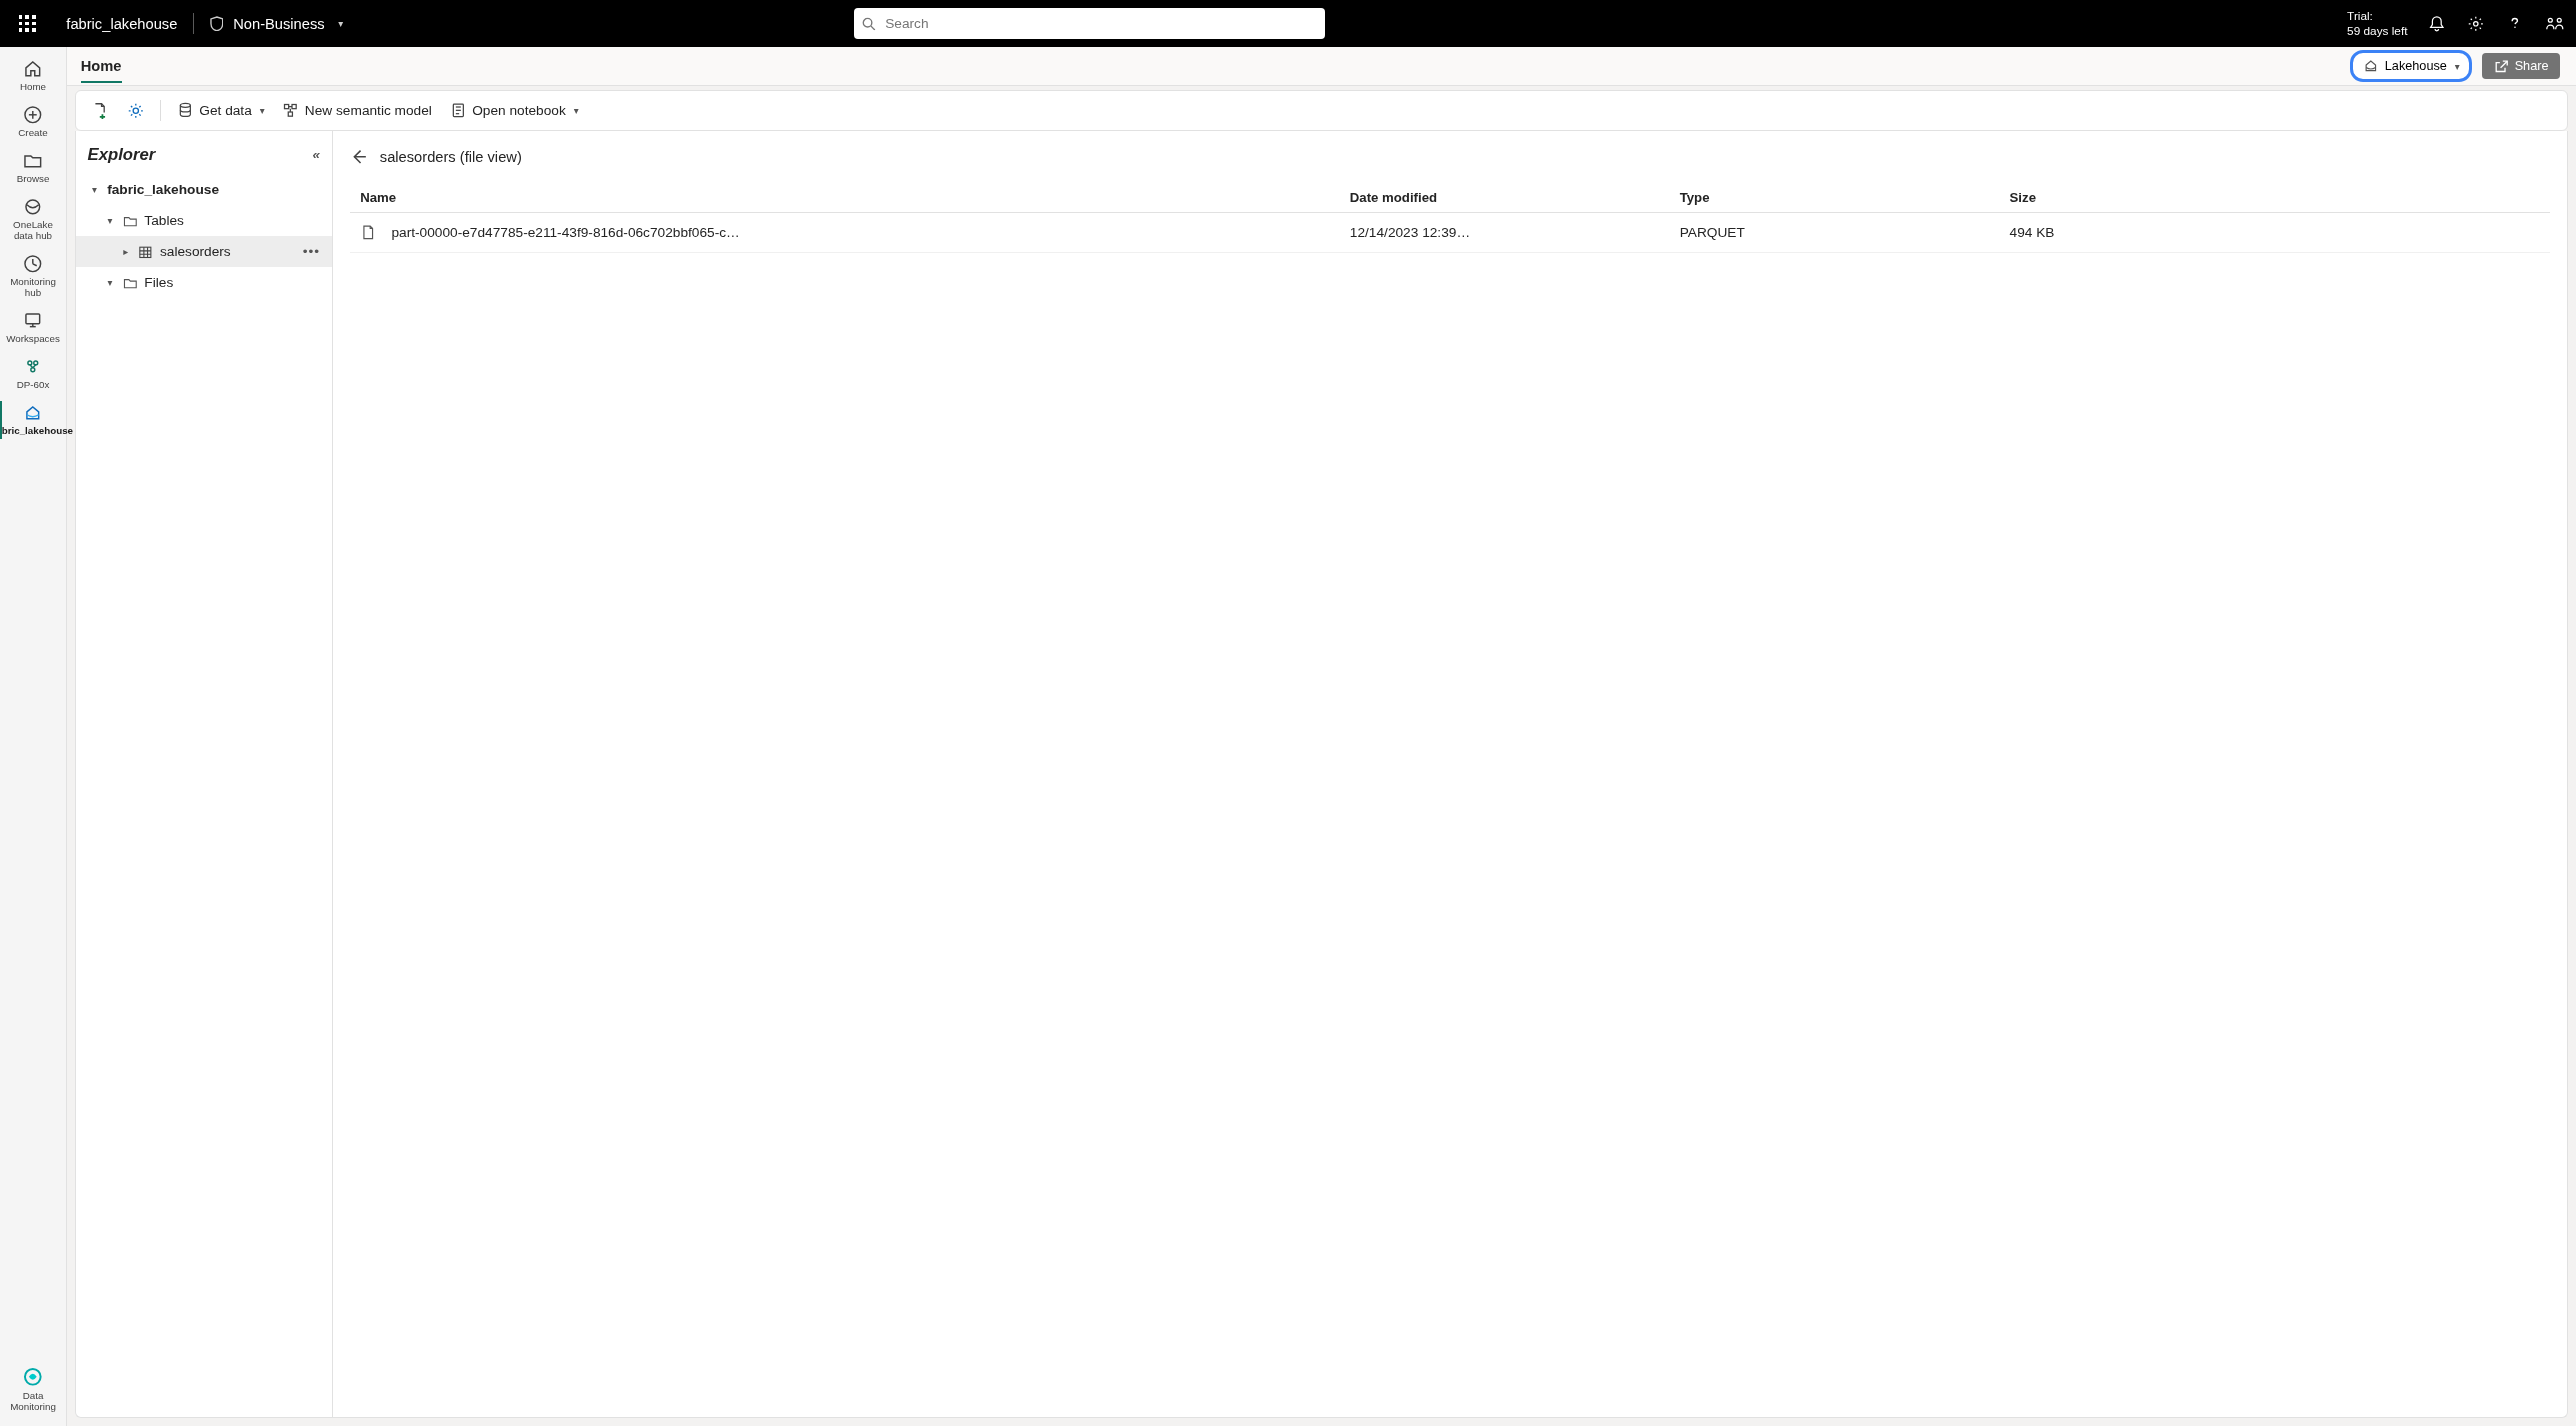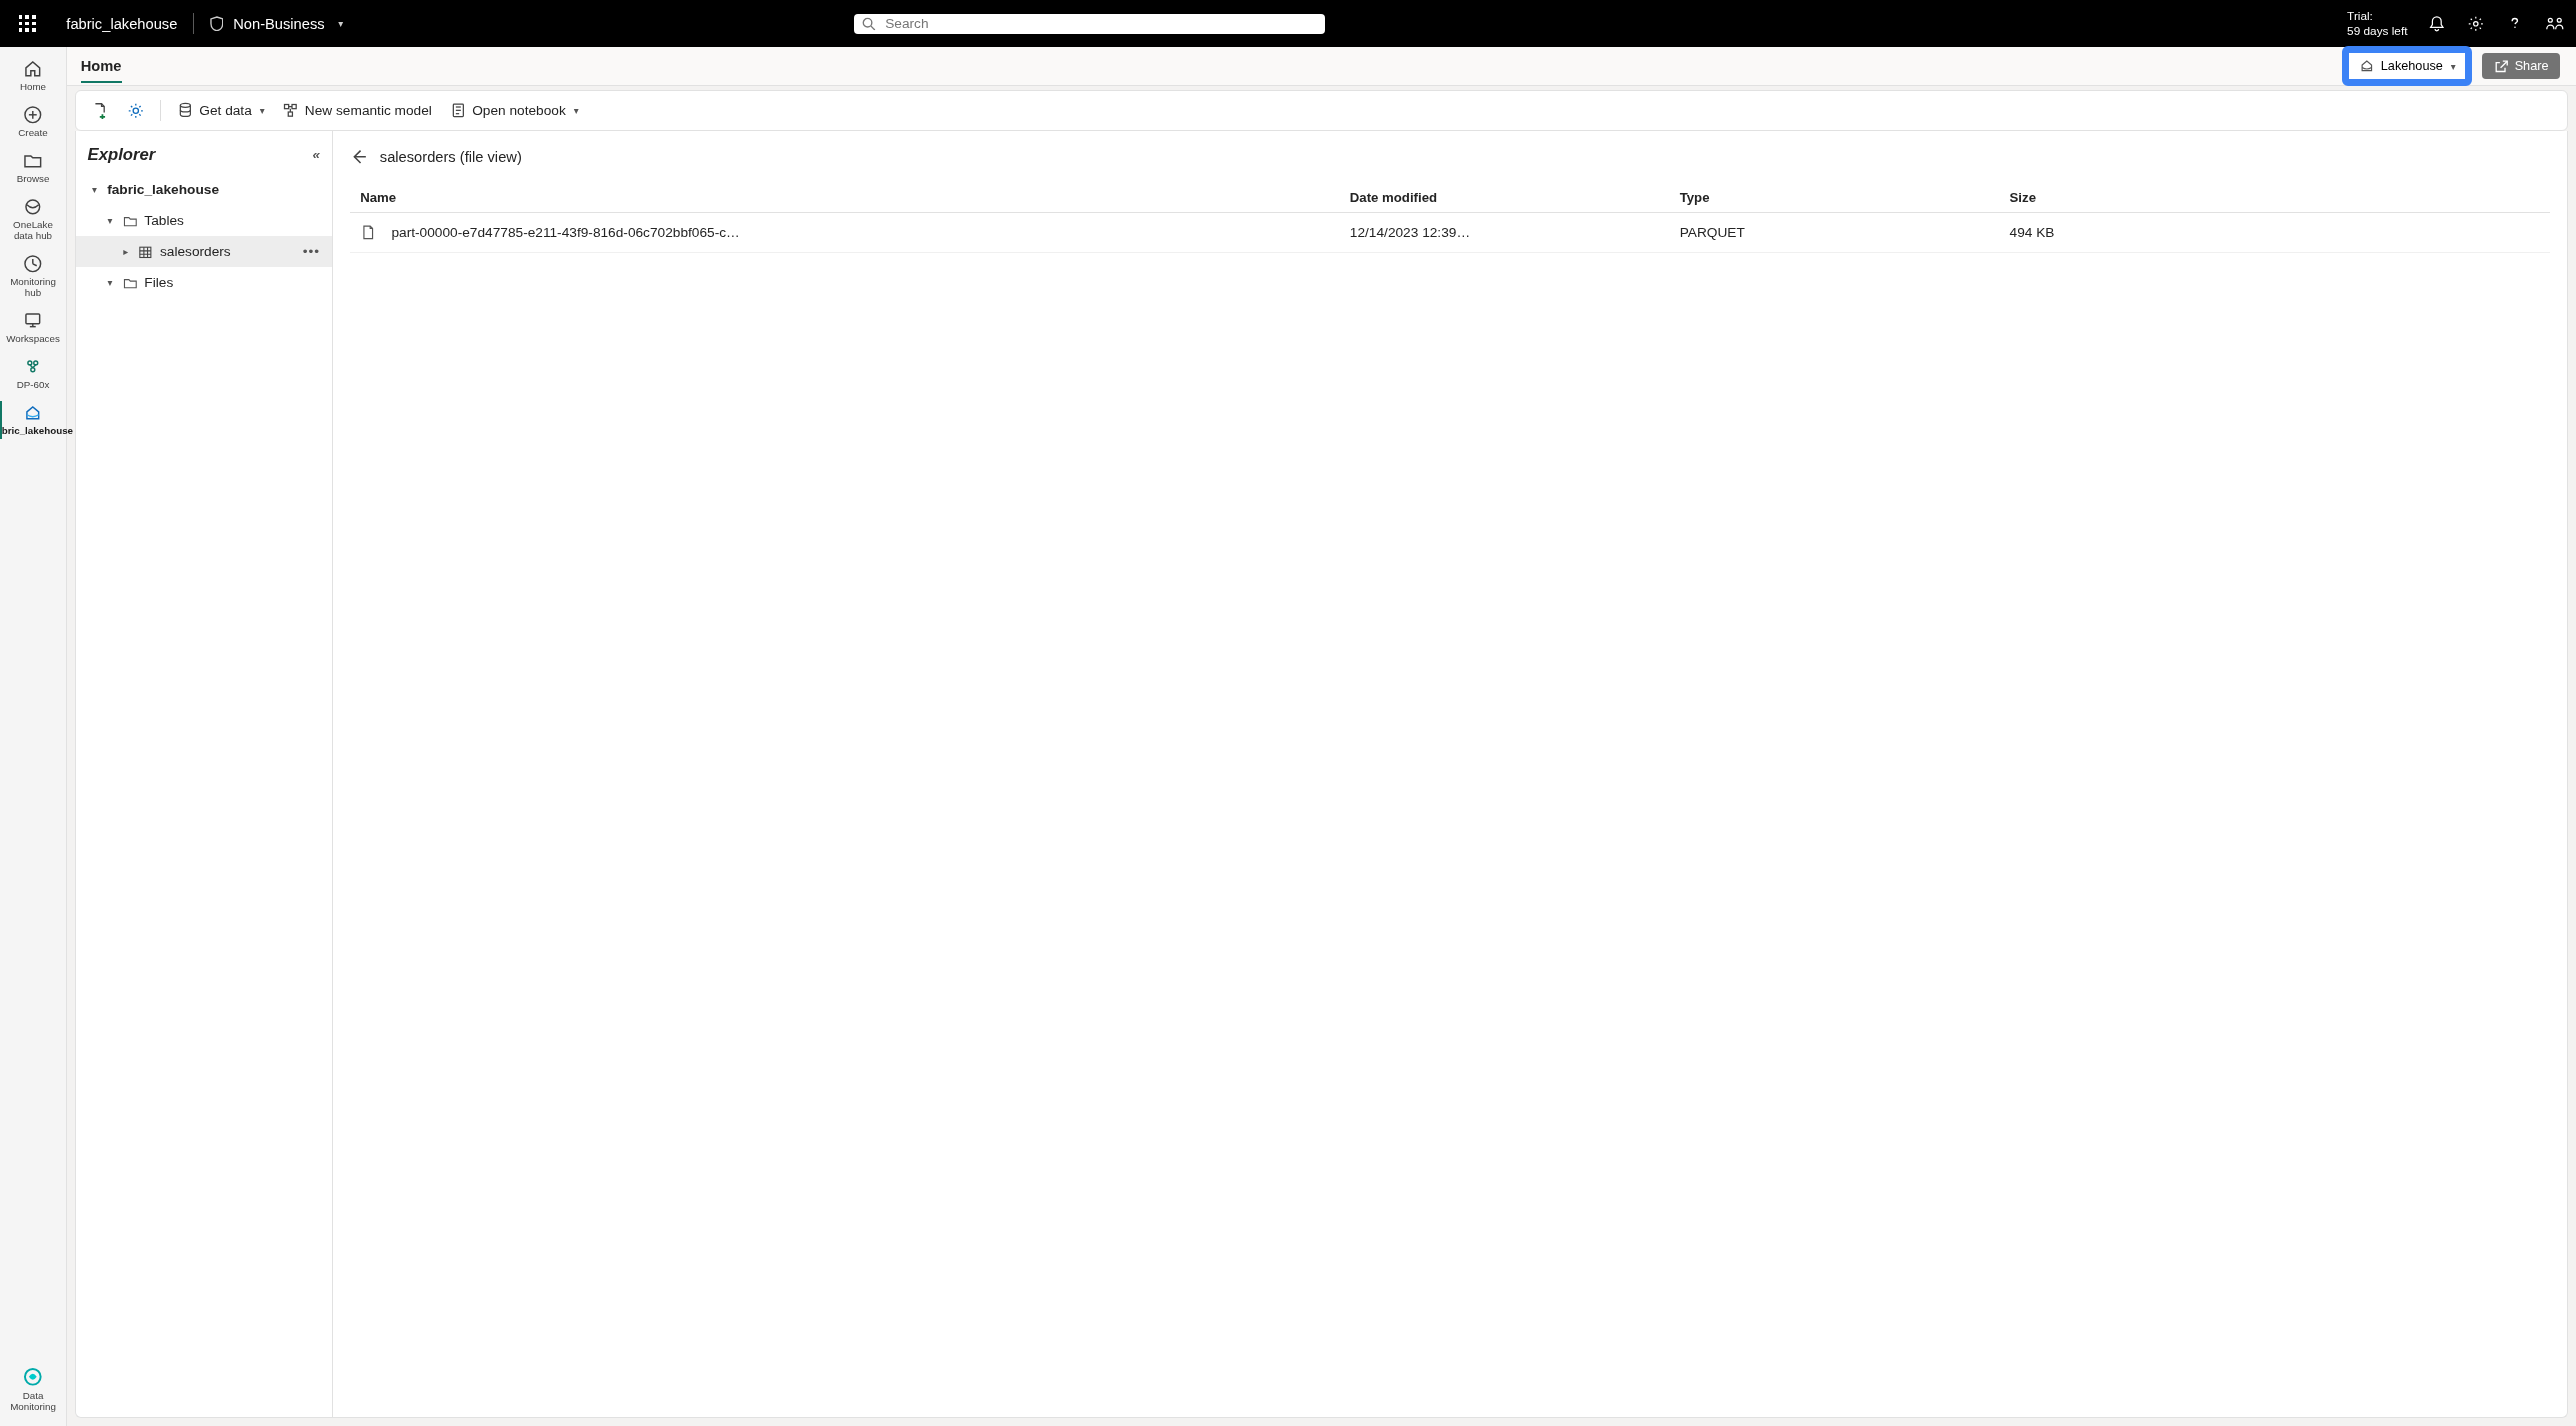--- a/index.html
+++ b/index.html
@@ -38,21 +38,21 @@
   .shield { font-size: 13.7px; color:#ccc; }
   .crumb .chev { font-size:9.8px; color:#ccc; margin-left:3.9px; }
 
   .search-wrap {
     margin-left: auto; margin-right: auto;
     width: 471px;
     position: relative;
   }
   .search-input {
     width: 100%;
-    height: 20px;
+    height: 31px;
     border-radius: 3.9px;
     border: none;
     padding: 0 11.8px 0 31px;
     font-size: 13.7px;
     color: #555;
     background:#fff;
   }
   .search-icon {
     position: absolute; left: 7.8px; top: 50%; transform: translateY(-50%);
     color:#777; font-size: 13.7px;
@@ -135,22 +135,22 @@
   }
   .tab-row-right {
     margin-left:auto;
     display:flex;
     align-items:center;
     gap:9.8px;
     padding-right: 2px;
   }
   .lakehouse-btn {
     display:flex; align-items:center; gap:5.9px;
-    border:7px solid #3b82f6;
-    border-radius:6px;
+    border:3px solid #3b82f6;
+    border-radius:13px;
     background:#fff;
     padding:4.9px 9.8px;
     font-size:12.7px;
     cursor:pointer;
   }
   .share-btn {
     display:flex; align-items:center; gap:5.9px;
     background:#737373;
     color:#fff;
     border:none;

